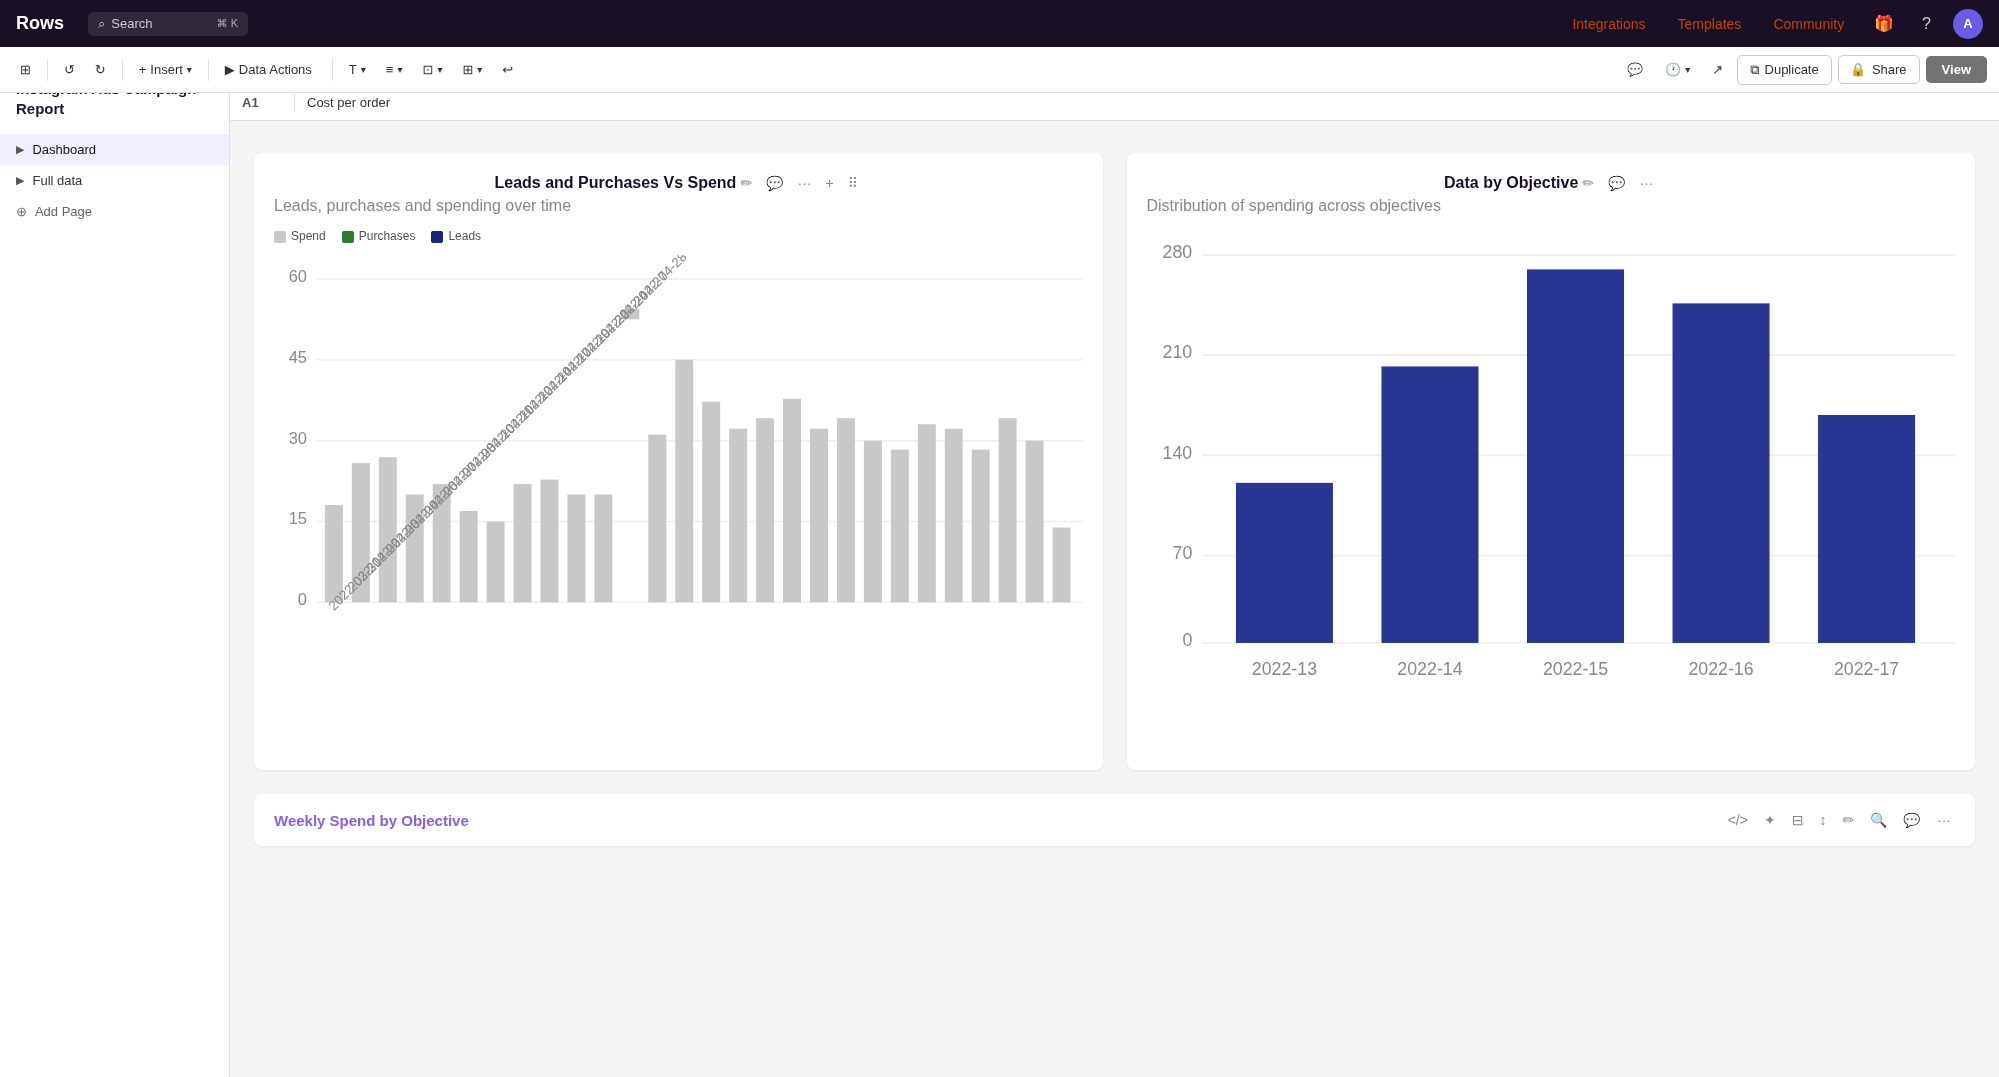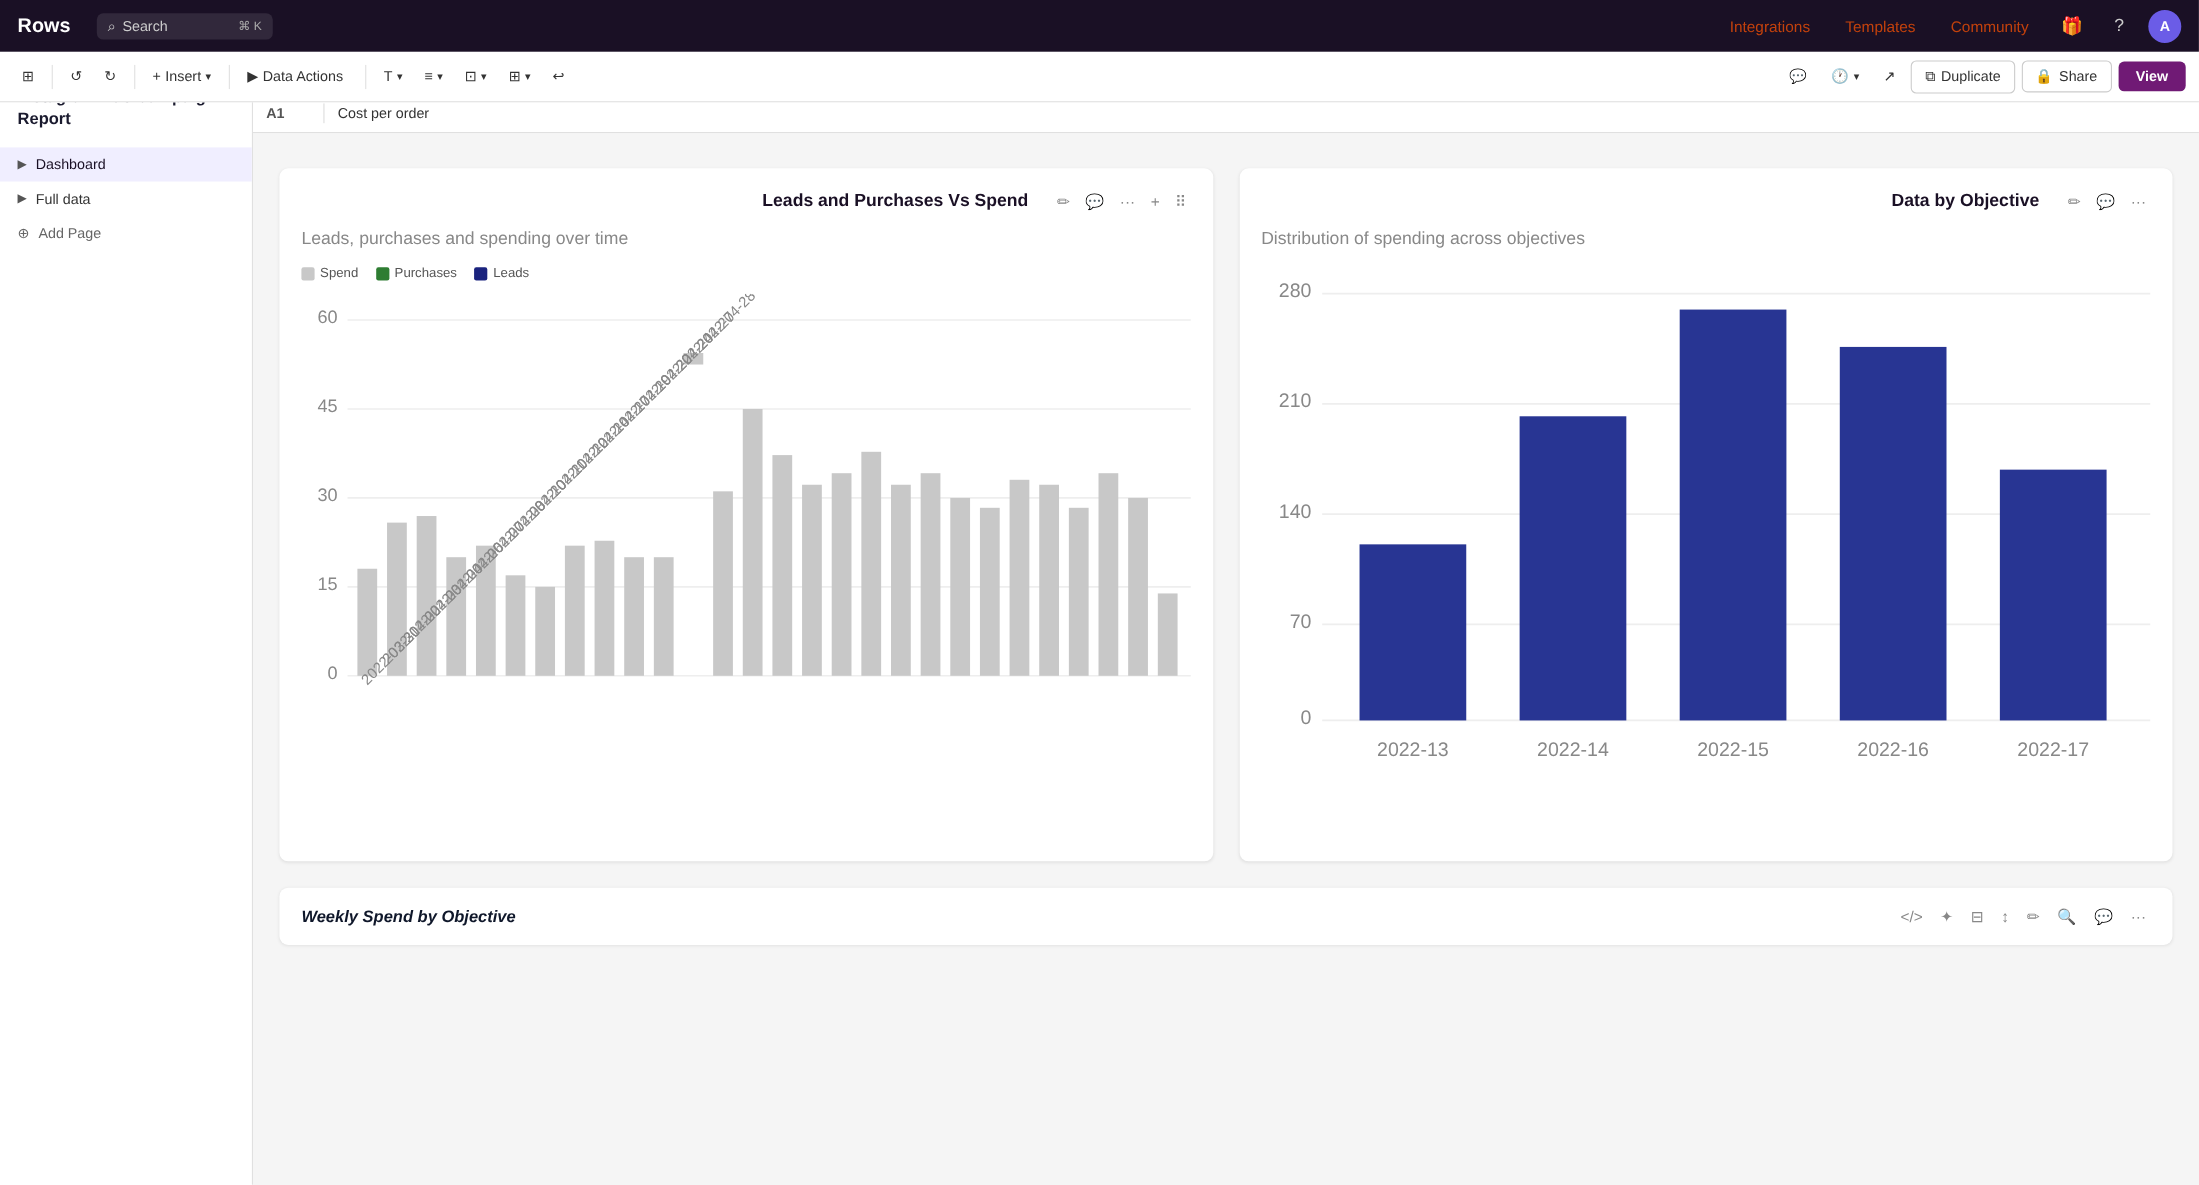--- a/index.html
+++ b/index.html
@@ -101,21 +101,21 @@
       border: 1px solid #ccc;
       background: #fff;
     }
     .toolbar-view-btn {
       padding: 6px 16px;
       border-radius: 5px;
       cursor: pointer;
       font-size: 13px;
       color: #fff;
       border: none;
-      background: #701a75;
+      background: #737373;
       font-weight: 600;
     }
 
     
     .cell-ref-bar {
       background: #fff;
       border-bottom: 1px solid #e0e0e0;
       height: 36px;
       display: flex;
       align-items: center;
@@ -214,23 +214,22 @@
     .chart-panel {
       background: #fff;
       border-radius: 8px;
       padding: 20px;
       flex: 1;
       box-shadow: 0 1px 3px rgba(0,0,0,0.08);
     }
     .chart-panel-header {
       display: flex;
       align-items: center;
-      justify-content: flex-end;
-      margin-bottom: 16px;
-      gap: 22px;
+      justify-content: center;
+      margin-bottom: 4px;
     }
     .chart-title {
       font-size: 16px;
       font-weight: 600;
       color: #1a1025;
     }
     .chart-subtitle {
       font-size: 16px;
       color: #888;
       margin-bottom: 14px;
@@ -282,22 +281,21 @@
       box-shadow: 0 1px 3px rgba(0,0,0,0.08);
     }
     .bottom-panel-header {
       display: flex;
       align-items: center;
       gap: 8px;
     }
     .bottom-panel-title {
       font-size: 15px;
       font-weight: 600;
-      color: #0f172a;
-      font-style: italic;
+      color: #8b5cf6;
     }
     .bottom-panel-actions {
       display: flex;
       align-items: center;
       gap: 8px;
       color: #888;
       font-size: 14px;
       margin-left: auto;
     }
   </style>

